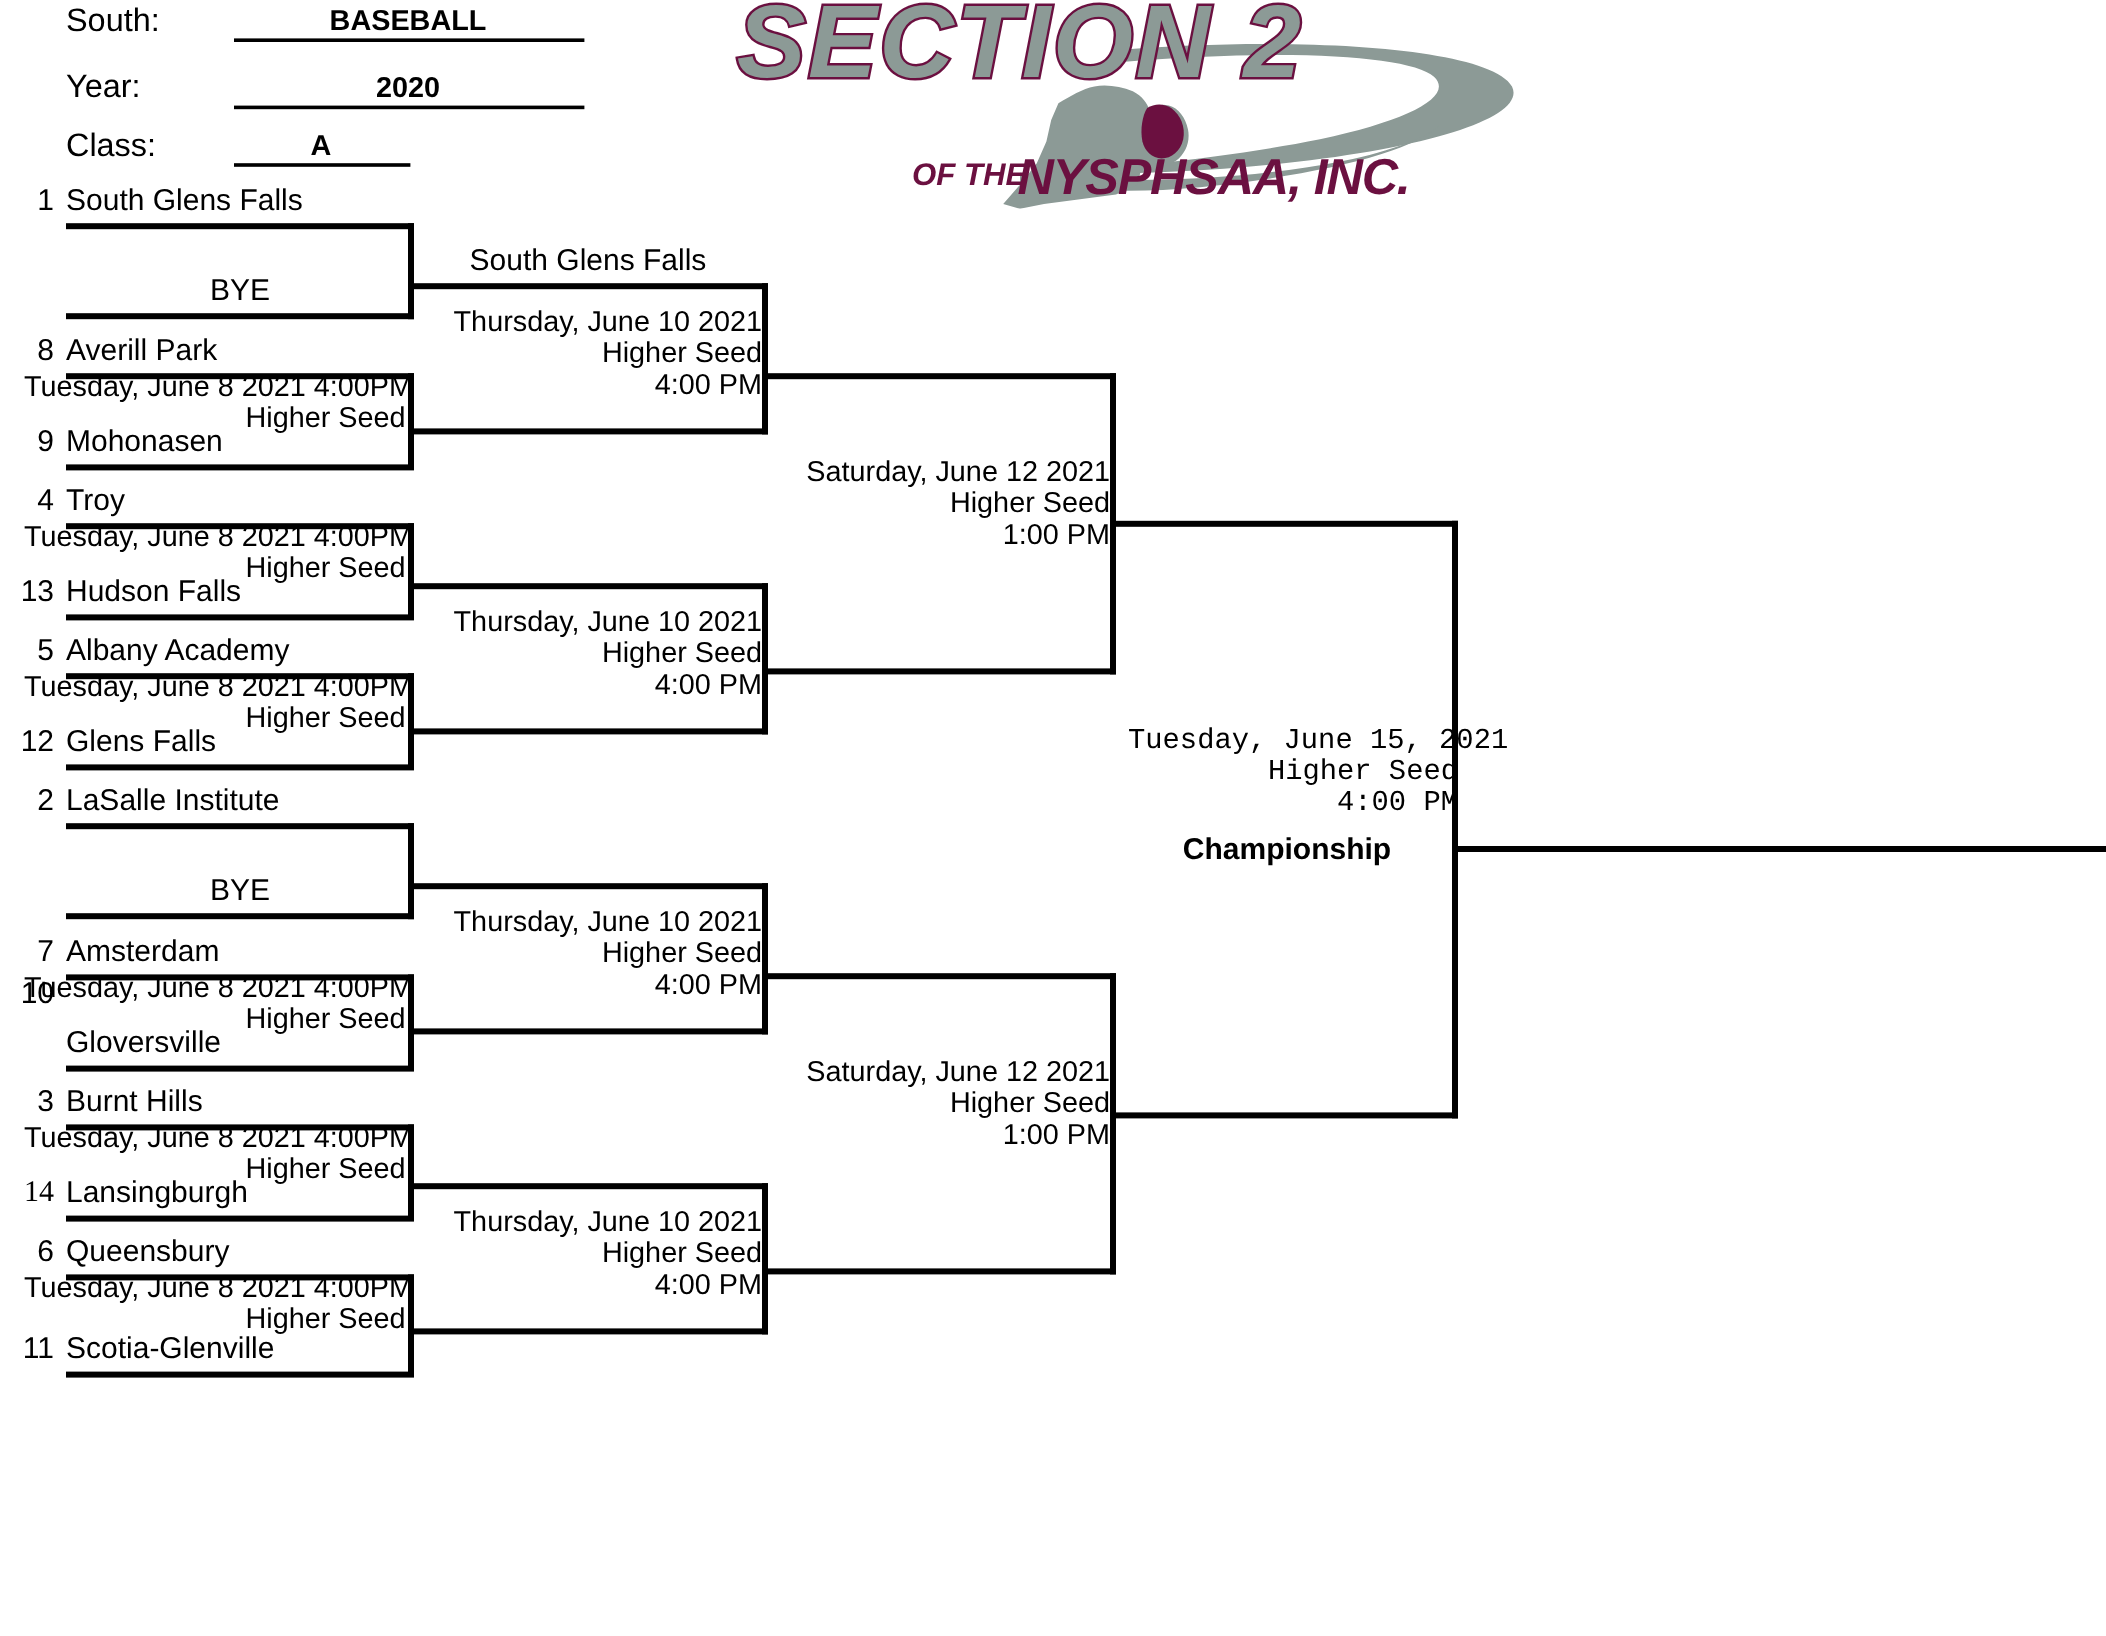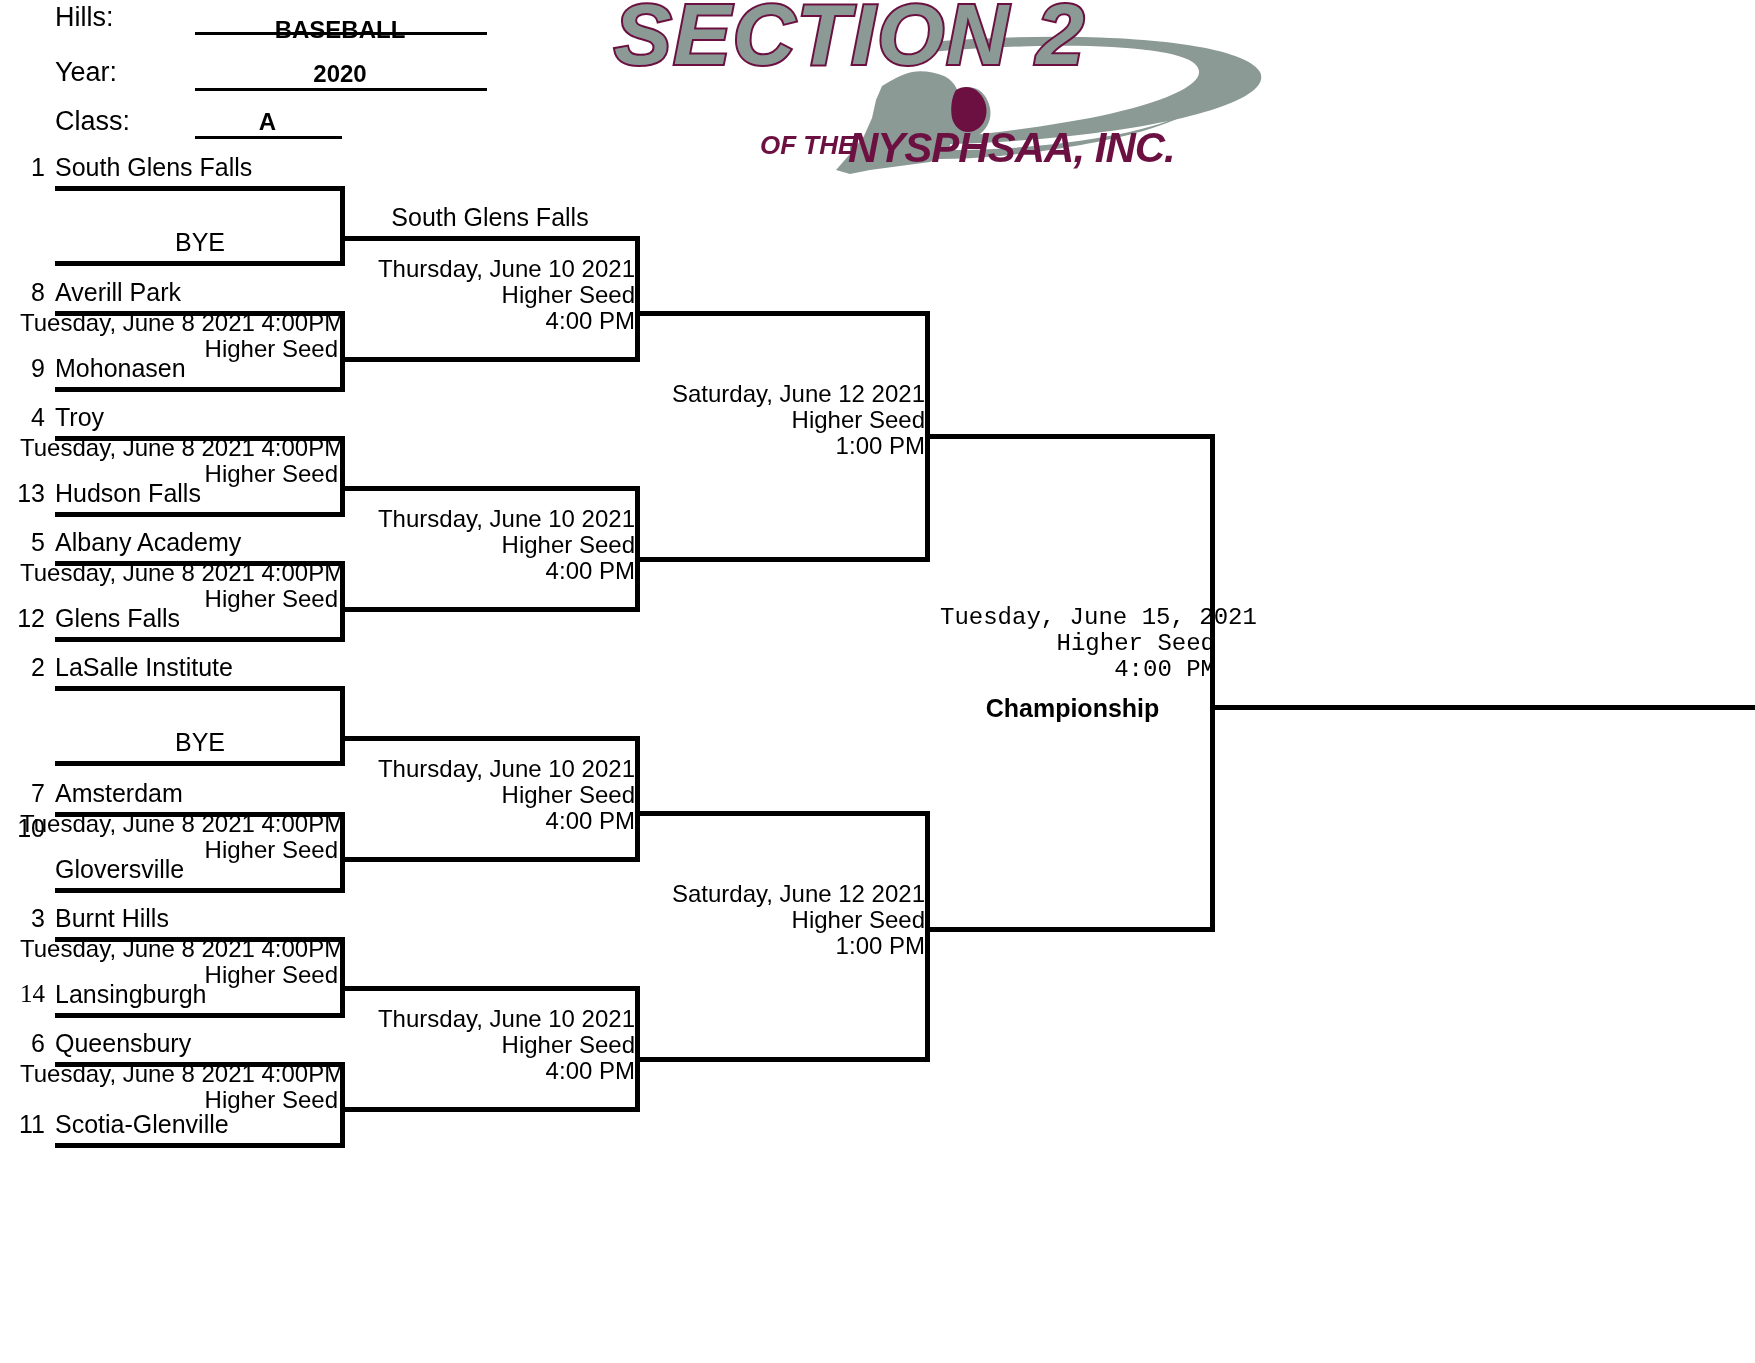--- a/index.html
+++ b/index.html
@@ -91,22 +91,22 @@
 
   
   .hline { background: #000; height: 5px; }
   .vline { background: #000; width: 5px; }
 </style>
 </head>
 <body>
 
 <div id="page">
 
-  <div class="abs form-label" style="left:55px; top:2px;">Hills:</div>
-  <div class="abs form-value" style="left:195px; top:16px; width:290px;">BASEBALL</div>
+  <div class="abs form-label" style="left:55px; top:2px;">South:</div>
+  <div class="abs form-value" style="left:195px; top:4px; width:290px;">BASEBALL</div>
   <div class="abs form-rule" style="left:195px; top:32px; width:292px;"></div>
 
   <div class="abs form-label" style="left:55px; top:57px;">Year:</div>
   <div class="abs form-value" style="left:195px; top:60px; width:290px;">2020</div>
   <div class="abs form-rule" style="left:195px; top:88px; width:292px;"></div>
 
   <div class="abs form-label" style="left:55px; top:106px;">Class:</div>
   <div class="abs form-value" style="left:195px; top:108px; width:145px;">A</div>
   <div class="abs form-rule" style="left:195px; top:136px; width:147px;"></div>
 

